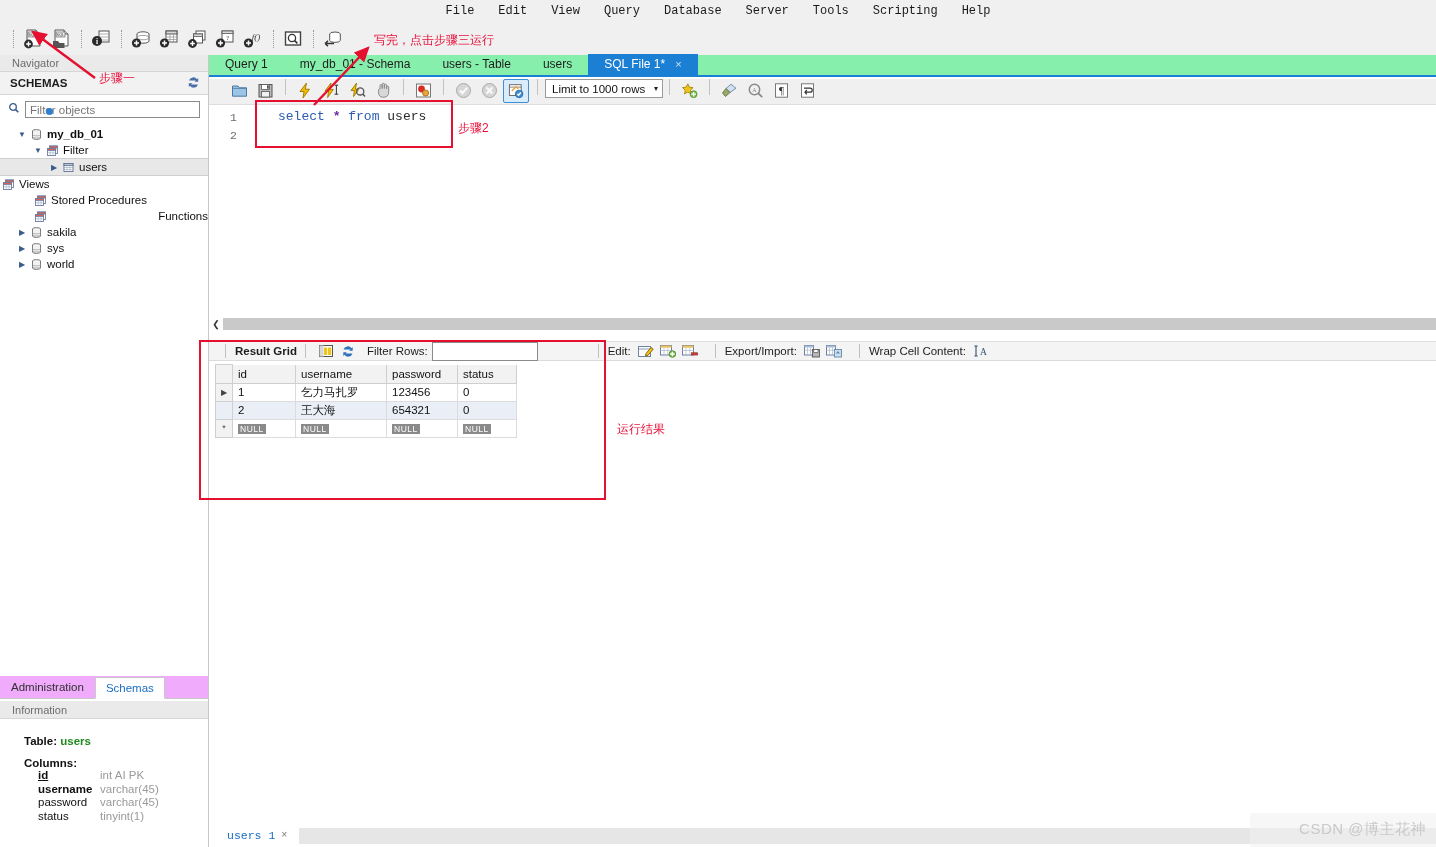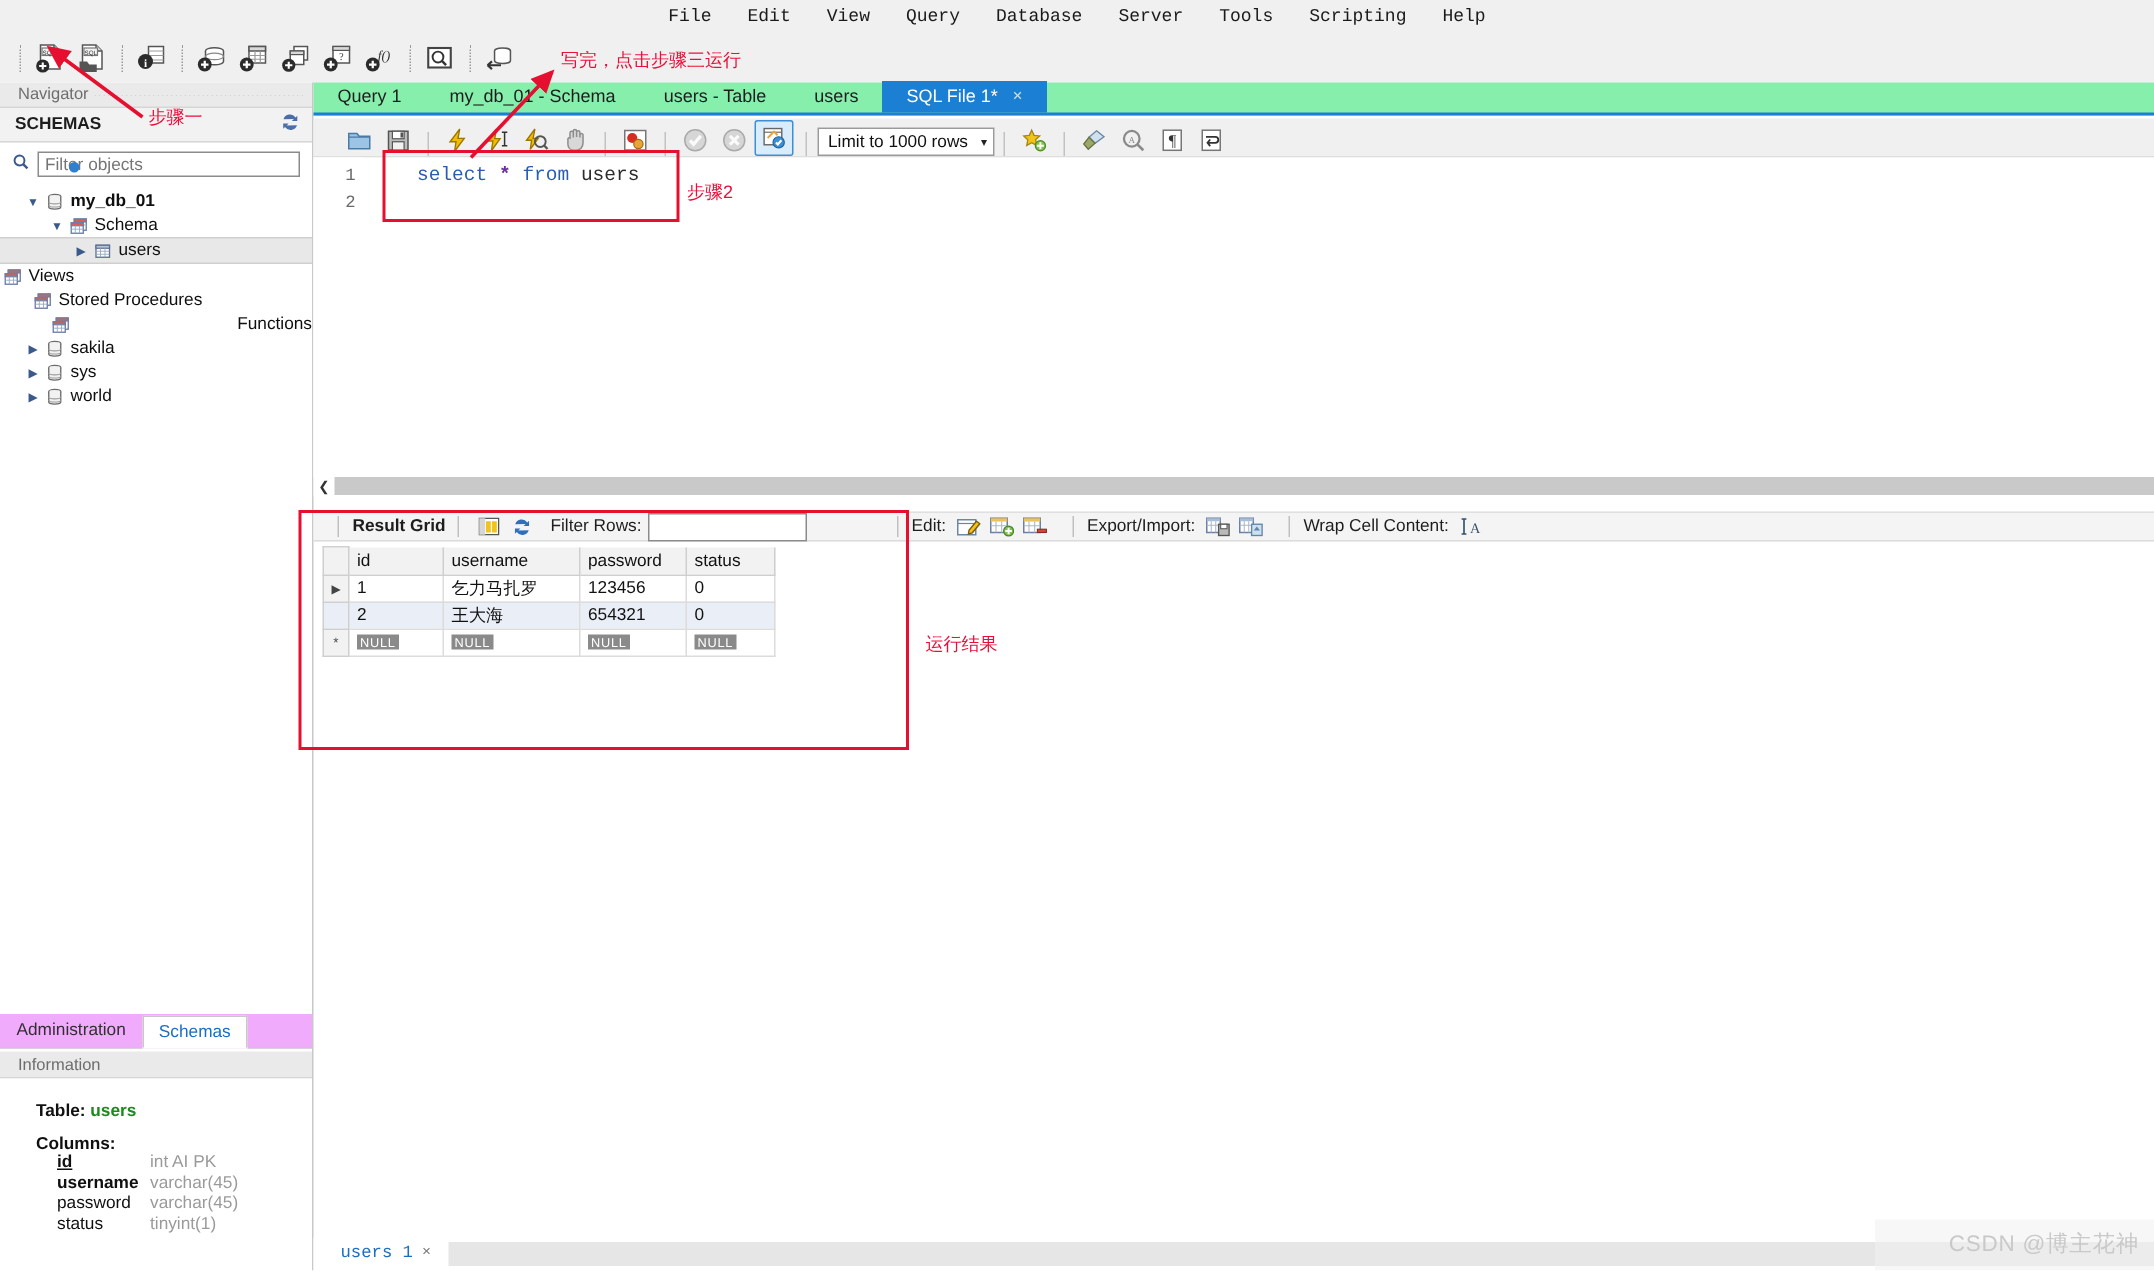--- a/index.html
+++ b/index.html
@@ -118,21 +118,21 @@
     white-space:nowrap;
   }
   .etab.active{
     background:#1b7fd4;color:#ffffff;display:flex;align-items:center;gap:10px;
   }
   .etab .x{font-size:11px;color:#cfe4f6;}
 
   
   .edtoolbar{
     position:absolute;left:209px;top:79px;width:1227px;height:26px;
-    background:#f0f0f0;display:flex;align-items:flex-end;padding-left:18px;
+    background:#f0f0f0;display:flex;align-items:flex-start;padding-left:18px;
     box-sizing:border-box;border-bottom:1px solid #dedede;
   }
   .etbtn{width:24px;height:22px;display:flex;align-items:center;justify-content:center;margin-right:2px;}
   .etbtn.framed{border:1px solid #3d8ed4;background:#d9ecfb;border-radius:2px;}
   .etsep{width:1px;height:16px;margin:0 6px;border-left:1px solid #c2c2c2;}
   .limitsel{
     width:118px;height:19px;border:1px solid #9a9a9a;background:#fff;
     display:flex;align-items:center;justify-content:space-between;
     font-size:11.5px;padding:0 4px 0 6px;box-sizing:border-box;color:#111;
   }
@@ -401,21 +401,21 @@
         <span class="ticon">
           <svg width="13" height="13" viewBox="0 0 13 13">
             <rect x="3.5" y="2" width="8" height="7.5" fill="#fff" stroke="#6b7fa5" stroke-width=".9"></rect>
             <rect x="3.5" y="2" width="8" height="2" fill="#d8604e" stroke="#6b7fa5" stroke-width=".8"></rect>
             <path d="M3.5 6 h8 M6.2 4 v5.5 M9 4 v5.5" stroke="#9aa8c0" stroke-width=".6"></path>
             <rect x="1.5" y="4.5" width="8" height="7" fill="#fff" stroke="#6b7fa5" stroke-width=".9"></rect>
             <rect x="1.5" y="4.5" width="8" height="2" fill="#d8604e" stroke="#6b7fa5" stroke-width=".8"></rect>
             <path d="M1.5 8.8 h8 M4.2 6.5 v5 M7 6.5 v5" stroke="#9aa8c0" stroke-width=".6"></path>
           </svg>
         </span>
-        <span class="tlabel">Schema</span>
+        <span class="tlabel">Filter</span>
       </div>
 
       <div class="trow sel" style="padding-left:48px;">
         <span class="arrow">▶</span>
         <span class="ticon">
           <svg width="13" height="13" viewBox="0 0 13 13">
             <rect x="2" y="2.5" width="9" height="8" fill="#fff" stroke="#5c6f91" stroke-width=".9"></rect>
             <rect x="2" y="2.5" width="9" height="2" fill="#b9c4d6" stroke="#5c6f91" stroke-width=".8"></rect>
             <path d="M2 6.5 h9 M2 8.5 h9 M5 4.5 v6 M8 4.5 v6" stroke="#9aa8c0" stroke-width=".6"></path>
           </svg>
@@ -429,21 +429,21 @@
             <rect x="3.5" y="2" width="8" height="7.5" fill="#fff" stroke="#6b7fa5" stroke-width=".9"></rect>
             <rect x="3.5" y="2" width="8" height="2" fill="#d8604e" stroke="#6b7fa5" stroke-width=".8"></rect>
             <rect x="1.5" y="4.5" width="8" height="7" fill="#fff" stroke="#6b7fa5" stroke-width=".9"></rect>
             <rect x="1.5" y="4.5" width="8" height="2" fill="#d8604e" stroke="#6b7fa5" stroke-width=".8"></rect>
             <path d="M1.5 8.8 h8 M4.2 6.5 v5 M7 6.5 v5" stroke="#9aa8c0" stroke-width=".6"></path>
           </svg>
         </span>
         <span class="tlabel">Views</span>
       </div>
 
-      <div class="trow" style="padding-left:20px;">
+      <div class="trow" style="padding-left:32px;">
         <span class="ticon">
           <svg width="13" height="13" viewBox="0 0 13 13">
             <rect x="3.5" y="2" width="8" height="7.5" fill="#fff" stroke="#6b7fa5" stroke-width=".9"></rect>
             <rect x="3.5" y="2" width="8" height="2" fill="#d8604e" stroke="#6b7fa5" stroke-width=".8"></rect>
             <rect x="1.5" y="4.5" width="8" height="7" fill="#fff" stroke="#6b7fa5" stroke-width=".9"></rect>
             <rect x="1.5" y="4.5" width="8" height="2" fill="#d8604e" stroke="#6b7fa5" stroke-width=".8"></rect>
             <path d="M1.5 8.8 h8 M4.2 6.5 v5 M7 6.5 v5" stroke="#9aa8c0" stroke-width=".6"></path>
           </svg>
         </span>
         <span class="tlabel">Stored Procedures</span>

